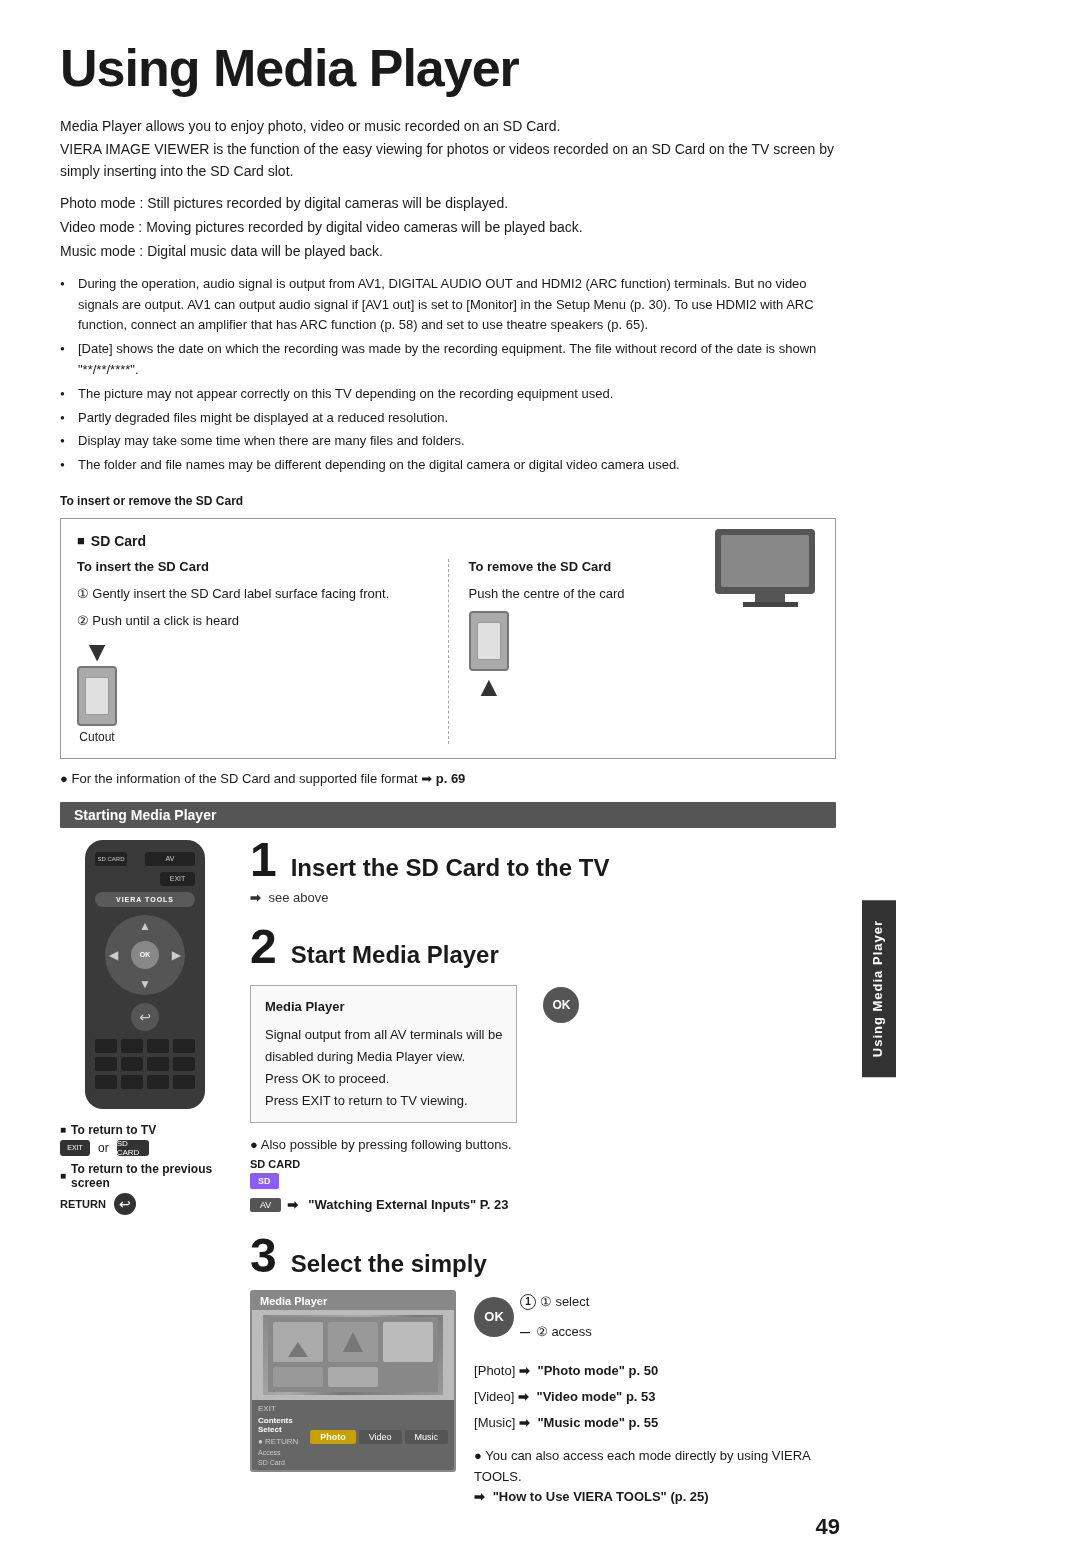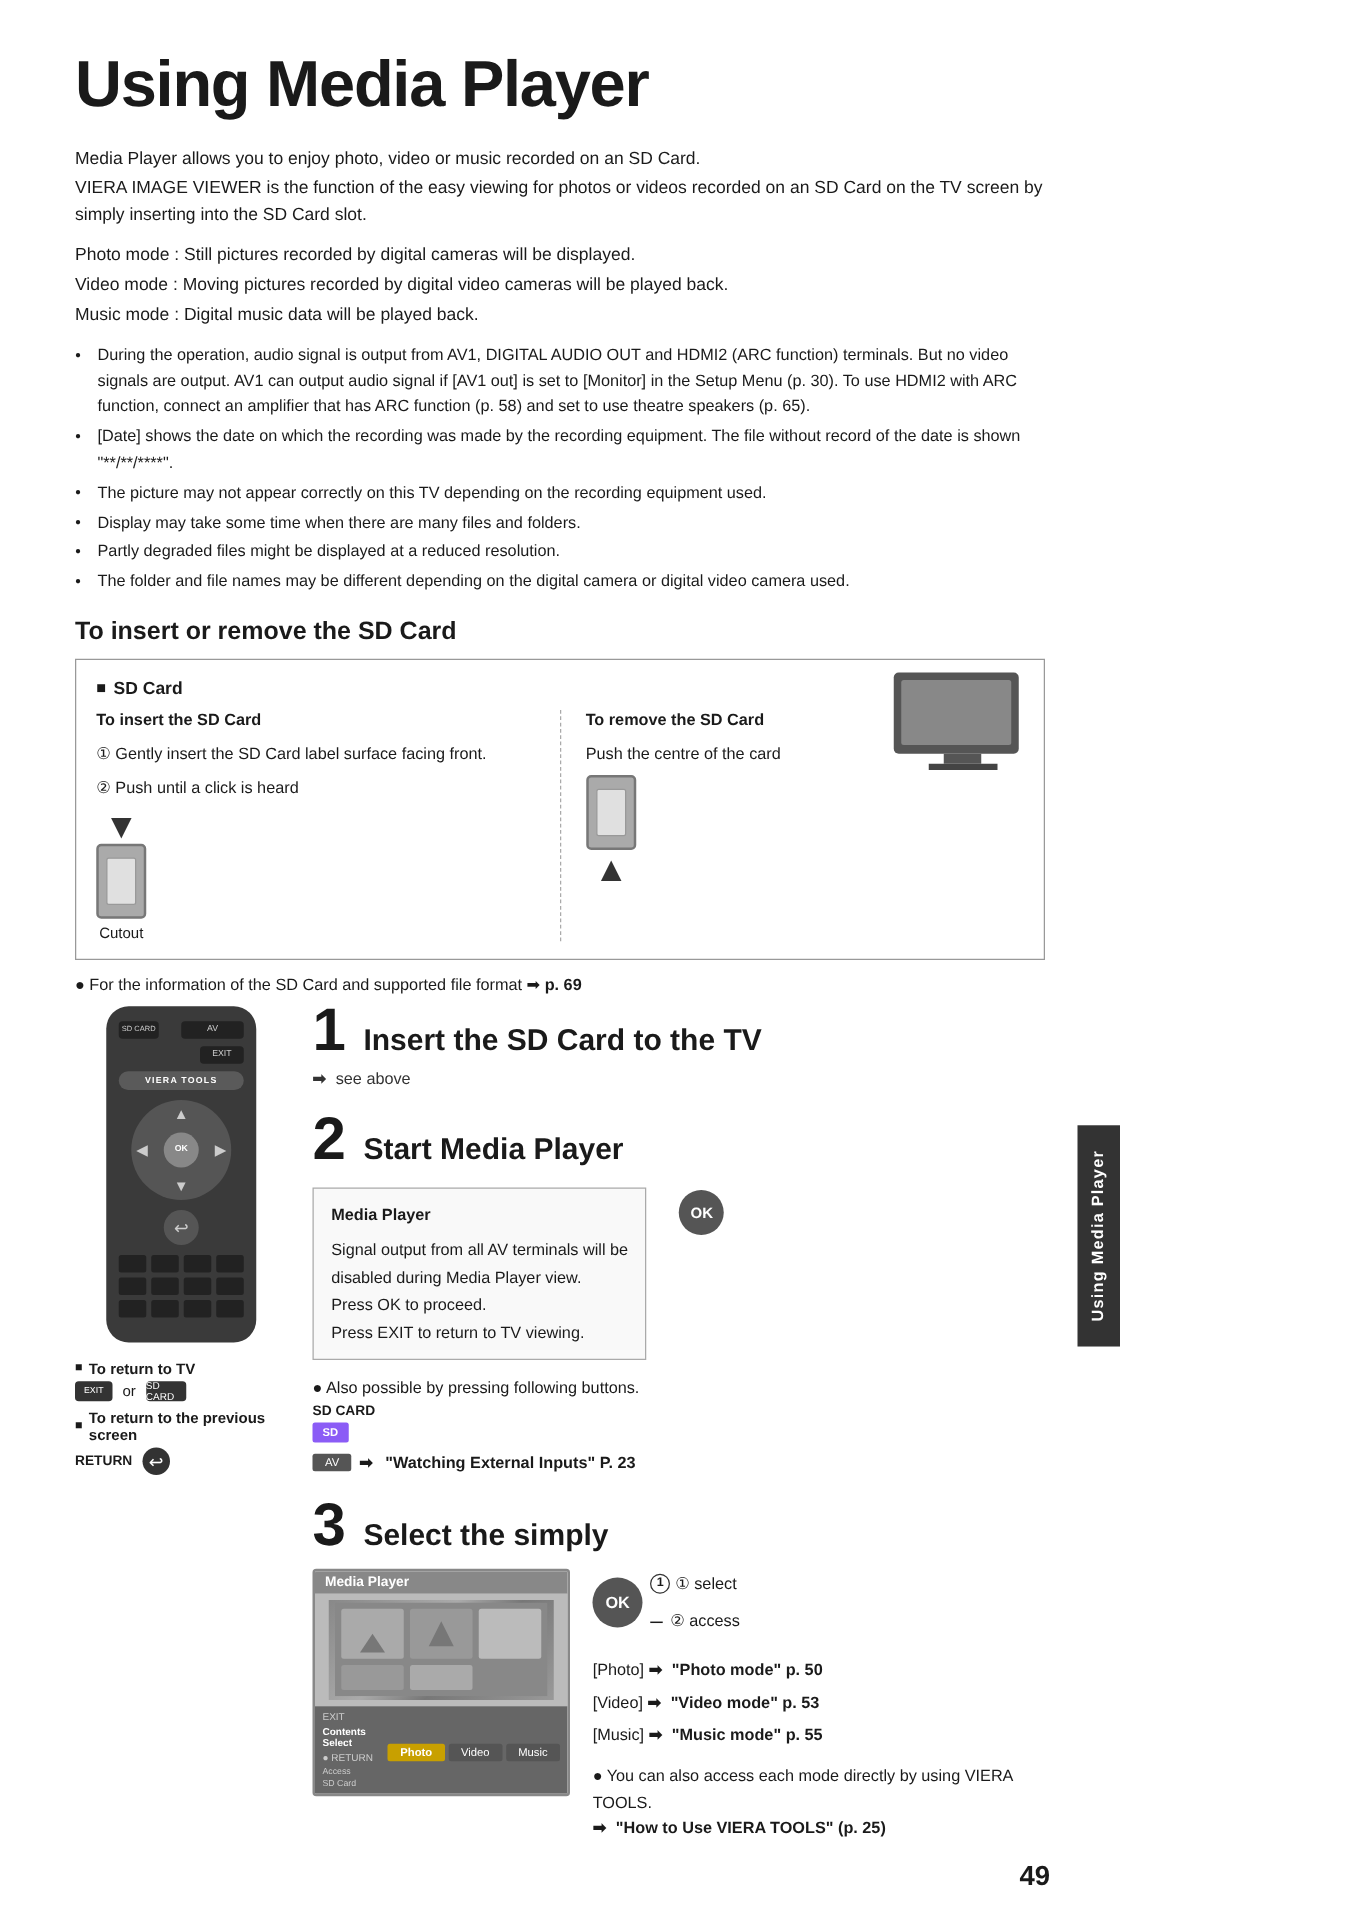--- a/index.html
+++ b/index.html
@@ -49,21 +49,21 @@
       position: relative;
     }
     .bullet-list li::before {
       content: "●";
       position: absolute;
       left: 0;
       font-size: 8px;
       top: 4px;
     }
     .section-heading {
-      font-size: 20px;
+      font-size: 12px;
       font-weight: 700;
       margin: 18px 0 10px 0;
     }
     
     .sd-insert-section {
       border: 1.5px solid #999;
       padding: 14px 16px;
       margin: 10px 0 12px 0;
       display: flex;
       flex-direction: column;
@@ -637,22 +637,22 @@
   <div class="mode-list">
     <p>Photo mode  :  Still pictures recorded by digital cameras will be displayed.</p>
     <p>Video mode  :  Moving pictures recorded by digital video cameras will be played back.</p>
     <p>Music mode  :  Digital music data will be played back.</p>
   </div>
 
   <ul class="bullet-list">
     <li>During the operation, audio signal is output from AV1, DIGITAL AUDIO OUT and HDMI2 (ARC function) terminals. But no video signals are output. AV1 can output audio signal if [AV1 out] is set to [Monitor] in the Setup Menu (p. 30). To use HDMI2 with ARC function, connect an amplifier that has ARC function (p. 58) and set to use theatre speakers (p. 65).</li>
     <li>[Date] shows the date on which the recording was made by the recording equipment. The file without record of the date is shown "**/**/****".</li>
     <li>The picture may not appear correctly on this TV depending on the recording equipment used.</li>
+    <li>Partly degraded files might be displayed at a reduced resolution.</li>
     <li>Display may take some time when there are many files and folders.</li>
-    <li>Partly degraded files might be displayed at a reduced resolution.</li>
     <li>The folder and file names may be different depending on the digital camera or digital video camera used.</li>
   </ul>
 
   <h2 class="section-heading">To insert or remove the SD Card</h2>
 
   <div class="sd-insert-section">
     <div class="sd-card-title">SD Card</div>
 
     <div class="sd-insert-columns">
 
@@ -699,20 +699,21 @@
         <div class="tv-stand"></div>
         <div class="tv-base"></div>
       </div>
     </div>
   </div>
 
   <div class="info-ref">
     ● <span>For the information of the SD Card and supported file format</span> ➡ <span class="info-ref-bold">p. 69</span>
   </div>
 
+  <div class="starting-section">Starting Media Player</div>
 
   <div class="steps-area">
 
     <div class="remote-area">
       <div class="remote-body">
 
         <div class="remote-top-row">
           <div class="remote-btn-small">
             <span style="font-size:6px;">SD CARD</span>
           </div>

